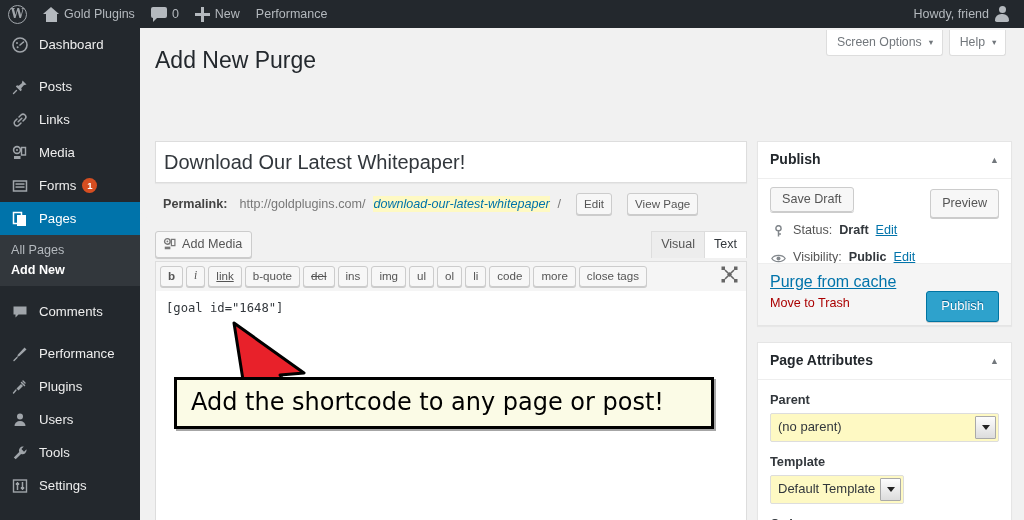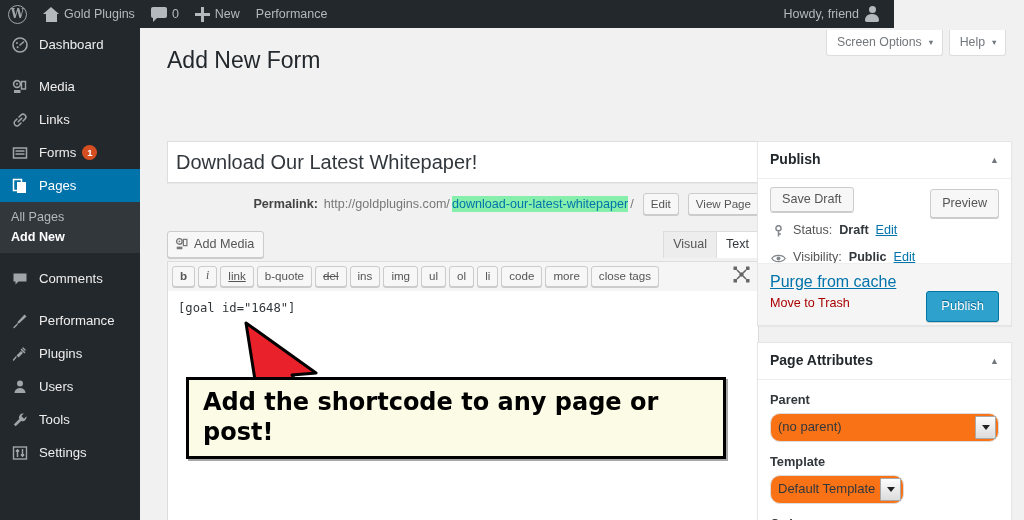--- a/index.html
+++ b/index.html
@@ -7,21 +7,21 @@
     width: 1024px; height: 520px;
     overflow: hidden;
     font-family: "Liberation Sans", sans-serif;
     background: #f1f1f1;
     color: #444;
     -webkit-font-smoothing: antialiased;
   }
 
   
   #adminbar {
-    position: absolute; top: 0; left: 0; width: 894px; height: 28px;
+    position: absolute; top: 0; left: 0; width: 1024px; height: 28px;
     background: #23282d; color: #b4b9be;
     font-size: 12.5px; line-height: 28px;
     display: flex; align-items: flex-start; z-index: 50;
   }
   .ab-item {
     display: flex; align-items: center; gap: 5px;
     height: 28px; padding: 0 8px; color: #b4b9be;
     white-space: nowrap; cursor: pointer;
   }
   .ab-spacer { flex: 1 1 auto; }
@@ -112,21 +112,20 @@
   .submenu-item {
     padding: 3px 0 3px 11px; font-size: 12.6px; color: #b4b9be; cursor: pointer;
   }
   .submenu-item.current { color: #fff; font-weight: 700; }
 
   
   #wpbody {
     position: absolute; top: 28px; left: 140px;
     width: 884px; height: 492px; background: #f1f1f1;
     overflow: hidden;
-    padding-left: 12px;
   }
   .screen-meta-links {
     position: absolute; top: 2px; right: 18px; display: flex; gap: 6px; z-index: 20;
   }
   .screen-meta-btn {
     background: #fff; border: 1px solid #ddd; border-top: none;
     border-radius: 0 0 3px 3px;
     font-size: 12.3px; color: #72777c; padding: 4px 20px 5px 10px;
     position: relative; cursor: pointer; line-height: 16px;
   }
@@ -150,26 +149,26 @@
     background: #fff; border: 1px solid #ddd; box-shadow: 0 1px 1px rgba(0,0,0,.04);
   }
   .title-input {
     width: 100%; border: none; outline: none;
     font-size: 20px; line-height: 28px; padding: 6px 8px;
     color: #32373c; font-family: "Liberation Sans", sans-serif;
     background: transparent;
   }
   .permalink-row {
     font-size: 12.6px; color: #666; padding: 10px 0 8px 8px;
-    display: flex; align-items: center; gap: 2px; justify-content: flex-end;
+    display: flex; align-items: center; gap: 8px;
   }
   .permalink-row b { font-weight: 700; color: #444; }
   .plink-base { color: #777; margin-left: 4px; }
   .plink-slug {
-    background: #86efac; color: #0073aa; padding: 1px 0;
+    background: #fef9c3; color: #0073aa; padding: 1px 0; font-style: italic;
   }
   .plink-slug-tail { color: #777; }
   .mini-btn {
     background: #f7f7f7; border: 1px solid #ccc; border-radius: 3px;
     font-size: 11.6px; color: #555; padding: 2px 7px; margin-left: 7px;
     cursor: pointer; line-height: 16px;
     box-shadow: 0 1px 0 #ccc;
   }
 
   
@@ -216,21 +215,21 @@
     font-family: "DejaVu Sans Mono", "Liberation Mono", monospace;
     font-size: 12.2px; color: #32373c; padding: 9px 10px; line-height: 17px;
     white-space: pre;
   }
 
   
   .anno-arrow { position: absolute; left: 60px; top: 24px; pointer-events: none; }
   .anno-box {
     position: absolute; left: 18px; top: 86px; width: 540px;
     background: #fbfbe6; border: 3px solid #000;
-    color: #000; font-size: 24px; font-weight: 700;
+    color: #000; font-size: 24px; font-weight: 400;
     padding: 7px 14px 9px; line-height: 30px;
     font-family: "DejaVu Sans", sans-serif;
     box-shadow: 2px 2px 0 rgba(0,0,0,.35);
   }
 
   
   #postbox-container-1 {
     position: absolute; right: 12px; top: 54px; width: 255px;
   }
   .postbox {
@@ -275,22 +274,22 @@
     font-size: 13px; padding: 5px 14px 6px; cursor: pointer; line-height: 18px;
     text-shadow: 0 -1px 1px #005684;
   }
   .attr-body { padding: 11px 12px 12px; }
   .attr-label {
     font-size: 12.8px; font-weight: 700; color: #32373c;
     margin-bottom: 5px; line-height: 17px;
   }
   .attr-label.spaced { margin-top: 11px; }
   .wp-select {
-    position: relative; display: inline-block; background: #f97316;
-    border: 1px solid #ddd; border-radius: 10px;
+    position: relative; display: inline-block; background: #fef9c3;
+    border: 1px solid #ddd; border-radius: 2px;
     font-size: 13px; color: #32373c; line-height: 20px;
     padding: 3px 28px 4px 7px; cursor: pointer; vertical-align: middle;
   }
   .wp-select.full { display: block; }
   .wp-select .arrowbox {
     position: absolute; right: 2px; top: 2px; bottom: 2px; width: 21px;
     background: linear-gradient(#fdfdfd, #dcdcdc);
     border: 1px solid #a9a9a9; border-radius: 1px;
     display: flex; align-items: center; justify-content: center;
   }
@@ -337,42 +336,51 @@
           <path d="M8 8 L11.5 5" stroke="currentColor" stroke-width="1.6" stroke-linecap="round"></path>
           <circle cx="5" cy="6" r="1" fill="currentColor"></circle>
           <circle cx="5.6" cy="10.2" r="1" fill="currentColor"></circle>
         </svg>
     </span>
     <span class="menu-label">Dashboard</span>
   </div>
 
   <div class="menu-gap"></div>
 
+  <div class="menu-item">
+    <span class="menu-ico">
+      <svg width="16" height="16" viewBox="0 0 16 16">
+          <path d="M10.5 1.5 L14.5 5.5 L11.8 6.2 L9.2 9.3 L9.8 11 L8.6 12.2 L3.8 7.4 L5 6.2 L6.7 6.8 L9.8 4.2 Z" fill="currentColor"></path>
+          <path d="M4.5 11.5 L1.5 14.5" stroke="currentColor" stroke-width="1.4" stroke-linecap="round"></path>
+        </svg>
+    </span>
+    <span class="menu-label">Posts</span>
+  </div>
+
+  <div class="menu-item">
+    <span class="menu-ico">
+      <svg width="16" height="16" viewBox="0 0 16 16">
+          <path d="M6.2 9.8 L9.8 6.2" stroke="currentColor" stroke-width="1.5" stroke-linecap="round"></path>
+          <path d="M9 11 L7 13 A2.8 2.8 0 0 1 3 9 L5 7" fill="none" stroke="currentColor" stroke-width="1.5" stroke-linecap="round"></path>
+          <path d="M7 5 L9 3 A2.8 2.8 0 0 1 13 7 L11 9" fill="none" stroke="currentColor" stroke-width="1.5" stroke-linecap="round"></path>
+        </svg>
+    </span>
+    <span class="menu-label">Links</span>
+  </div>
 
   <div class="menu-item">
     <span class="menu-ico">
       <svg width="16" height="16" viewBox="0 0 16 16">
           <circle cx="5" cy="5" r="3.4" fill="none" stroke="currentColor" stroke-width="1.6"></circle>
           <circle cx="5" cy="5" r="1" fill="currentColor"></circle>
           <path d="M9.5 2.5 h4 v7.5 h-4 z" fill="none" stroke="currentColor" stroke-width="1.4"></path>
           <path d="M2 11 h6.5 v3 h-6.5 z" fill="currentColor"></path>
         </svg>
     </span>
     <span class="menu-label">Media</span>
-  </div>
-
-  <div class="menu-item">
-    <span class="menu-ico">
-      <svg width="16" height="16" viewBox="0 0 16 16">
-          <path d="M6.2 9.8 L9.8 6.2" stroke="currentColor" stroke-width="1.5" stroke-linecap="round"></path>
-          <path d="M9 11 L7 13 A2.8 2.8 0 0 1 3 9 L5 7" fill="none" stroke="currentColor" stroke-width="1.5" stroke-linecap="round"></path>
-          <path d="M7 5 L9 3 A2.8 2.8 0 0 1 13 7 L11 9" fill="none" stroke="currentColor" stroke-width="1.5" stroke-linecap="round"></path>
-        </svg>
-    </span>
-    <span class="menu-label">Links</span>
   </div>
 
   <div class="menu-item">
     <span class="menu-ico">
       <svg width="16" height="16" viewBox="0 0 16 16">
           <rect x="1.5" y="3" width="13" height="10" fill="none" stroke="currentColor" stroke-width="1.5"></rect>
           <rect x="3.5" y="5.3" width="9" height="1.5" fill="currentColor"></rect>
           <rect x="3.5" y="8.3" width="9" height="1.5" fill="currentColor"></rect>
         </svg>
     </span>
@@ -472,21 +480,21 @@
 
   <div class="screen-meta-links">
     <div class="screen-meta-btn">
       <span>Screen Options</span>
     </div>
     <div class="screen-meta-btn">
       <span>Help</span>
     </div>
   </div>
 
-  <h1 class="page-title">Add New Form</h1>
+  <h1 class="page-title">Add New Purge</h1>
 
   <div id="poststuff">
 
     <div id="post-body-content">
 
       <div class="titlewrap">
         <input class="title-input" type="text" value="Download Our Latest Whitepaper!" placeholder="Enter title here" style="">
       </div>
 
       <div class="permalink-row">

